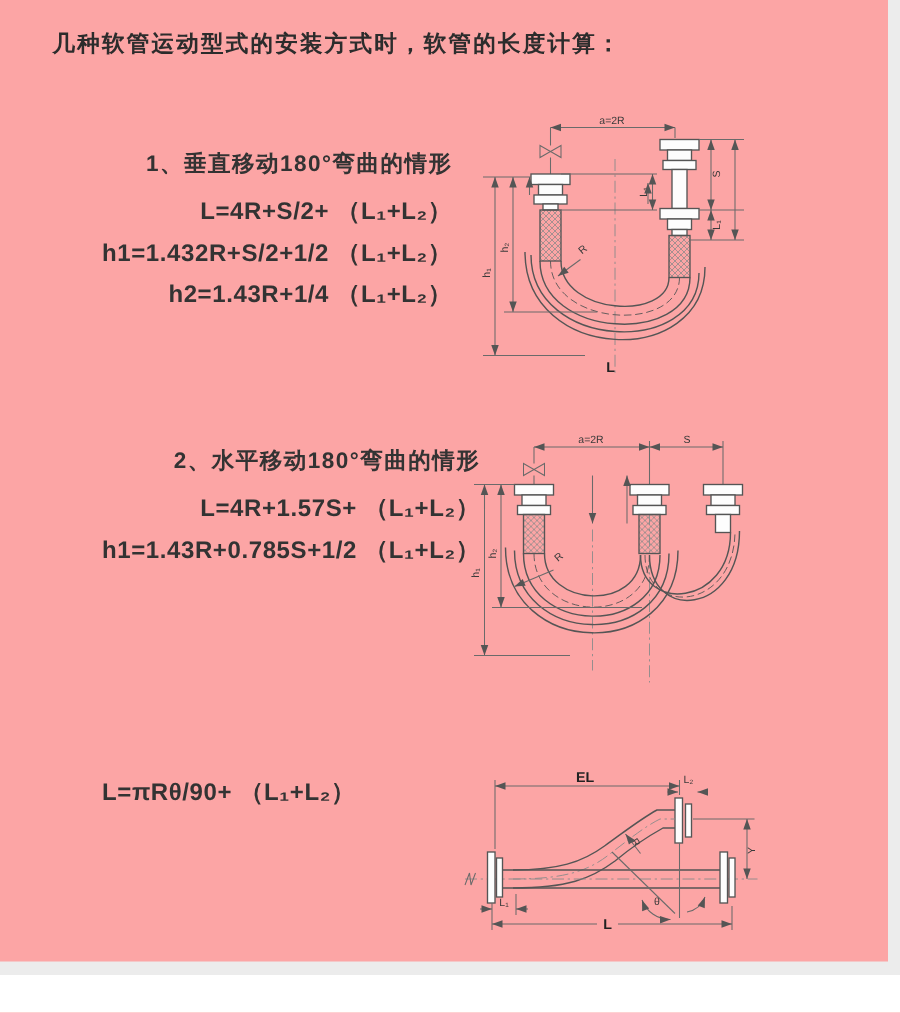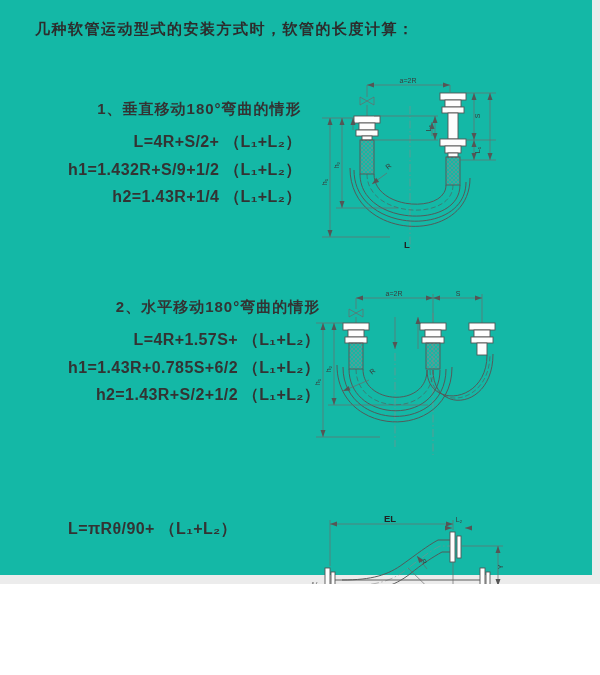--- a/index.html
+++ b/index.html
@@ -1,16 +1,16 @@
 <!DOCTYPE html>
 <html><head>
 <meta charset="utf-8">
 <style>
   html,body{margin:0;padding:0;background:#ffffff;}
-  #page{position:relative;width:600px;height:584px;background:#14b8a6;overflow:hidden;
+  #page{position:relative;width:600px;height:650px;background:#fca5a5;overflow:hidden;
         font-family:"Liberation Sans","DejaVu Sans",sans-serif;text-decoration:underline;}
   .edge-right{position:absolute;right:0;top:0;width:8px;height:675px;background:#ececec;}
   .edge-bottom{position:absolute;left:0;bottom:0;width:600px;height:9px;background:#ececec;}
   .title{position:absolute;left:35px;top:20px;font-size:15px;font-weight:bold;
          color:#2c2c2c;letter-spacing:1.5px;white-space:nowrap;}
   .sec{position:absolute;color:#333;font-weight:bold;}
   .sec .h{font-size:15px;letter-spacing:1px;margin:0 0 9px 0;white-space:nowrap;}
   .sec .f{font-size:16px;letter-spacing:.4px;margin:0 0 0 23px;line-height:27.5px;white-space:nowrap;}
   .dg{position:absolute;}
   svg{display:block;}
@@ -28,21 +28,21 @@
 
 <div id="page">
   <div class="edge-right"></div>
   <div class="edge-bottom"></div>
 
   <div class="title">几种软管运动型式的安装方式时，软管的长度计算：</div>
 
   <div class="sec" style="left:45px;top:100px;text-align:right;">
     <div class="h">1、垂直移动180°弯曲的情形</div>
     <div class="f">L=4R+S/2+ （L₁+L₂）</div>
-    <div class="f">h1=1.432R+S/9+1/2 （L₁+L₂）</div>
+    <div class="f">h1=1.432R+S/2+1/2 （L₁+L₂）</div>
     <div class="f">h2=1.43R+1/4 （L₁+L₂）</div>
   </div>
 
   <div class="dg" style="left:310px;top:70px;">
     <svg width="275" height="185" viewBox="0 0 275 185">
       <defs>
         <marker id="arA" viewBox="0 0 8 6" markerWidth="8" markerHeight="6" refX="7.5" refY="3" orient="auto-start-reverse" markerUnits="userSpaceOnUse">
           <path d="M0.5,0.5 L7.5,3 L0.5,5.5 Z" fill="#555"></path>
         </marker>
         <pattern id="htA" width="4" height="4" patternUnits="userSpaceOnUse">
@@ -115,22 +115,21 @@
       <text class="dim" transform="translate(80,98) rotate(-40)" text-anchor="middle">R</text>
       <line class="thin" x1="77" y1="103" x2="62" y2="114" marker-end="url(#arA)"></line>
 
       <text class="dimL" x="97" y="178" text-anchor="middle">L</text>
     </svg>
   </div>
 
   <div class="sec" style="left:45px;top:298px;text-align:right;">
     <div class="h">2、水平移动180°弯曲的情形</div>
     <div class="f">L=4R+1.57S+ （L₁+L₂）</div>
-    <div class="f">h1=1.43R+0.785S+6/2 （L₁+L₂）</div>
-    <div class="f">h2=1.43R+S/2+1/2 （L₁+L₂）</div>
+    <div class="f">h1=1.43R+0.785S+1/2 （L₁+L₂）</div>
   </div>
 
   <div class="dg" style="left:310px;top:287px;">
     <svg width="280" height="175" viewBox="0 0 280 175">
       <defs>
         <marker id="arB" viewBox="0 0 8 6" markerWidth="8" markerHeight="6" refX="7.5" refY="3" orient="auto-start-reverse" markerUnits="userSpaceOnUse">
           <path d="M0.5,0.5 L7.5,3 L0.5,5.5 Z" fill="#555"></path>
         </marker>
         <pattern id="htB" width="4" height="4" patternUnits="userSpaceOnUse">
           <path d="M0,4 L4,0 M0,0 L4,4" stroke="#8a8a8a" stroke-width="0.5"></path>

